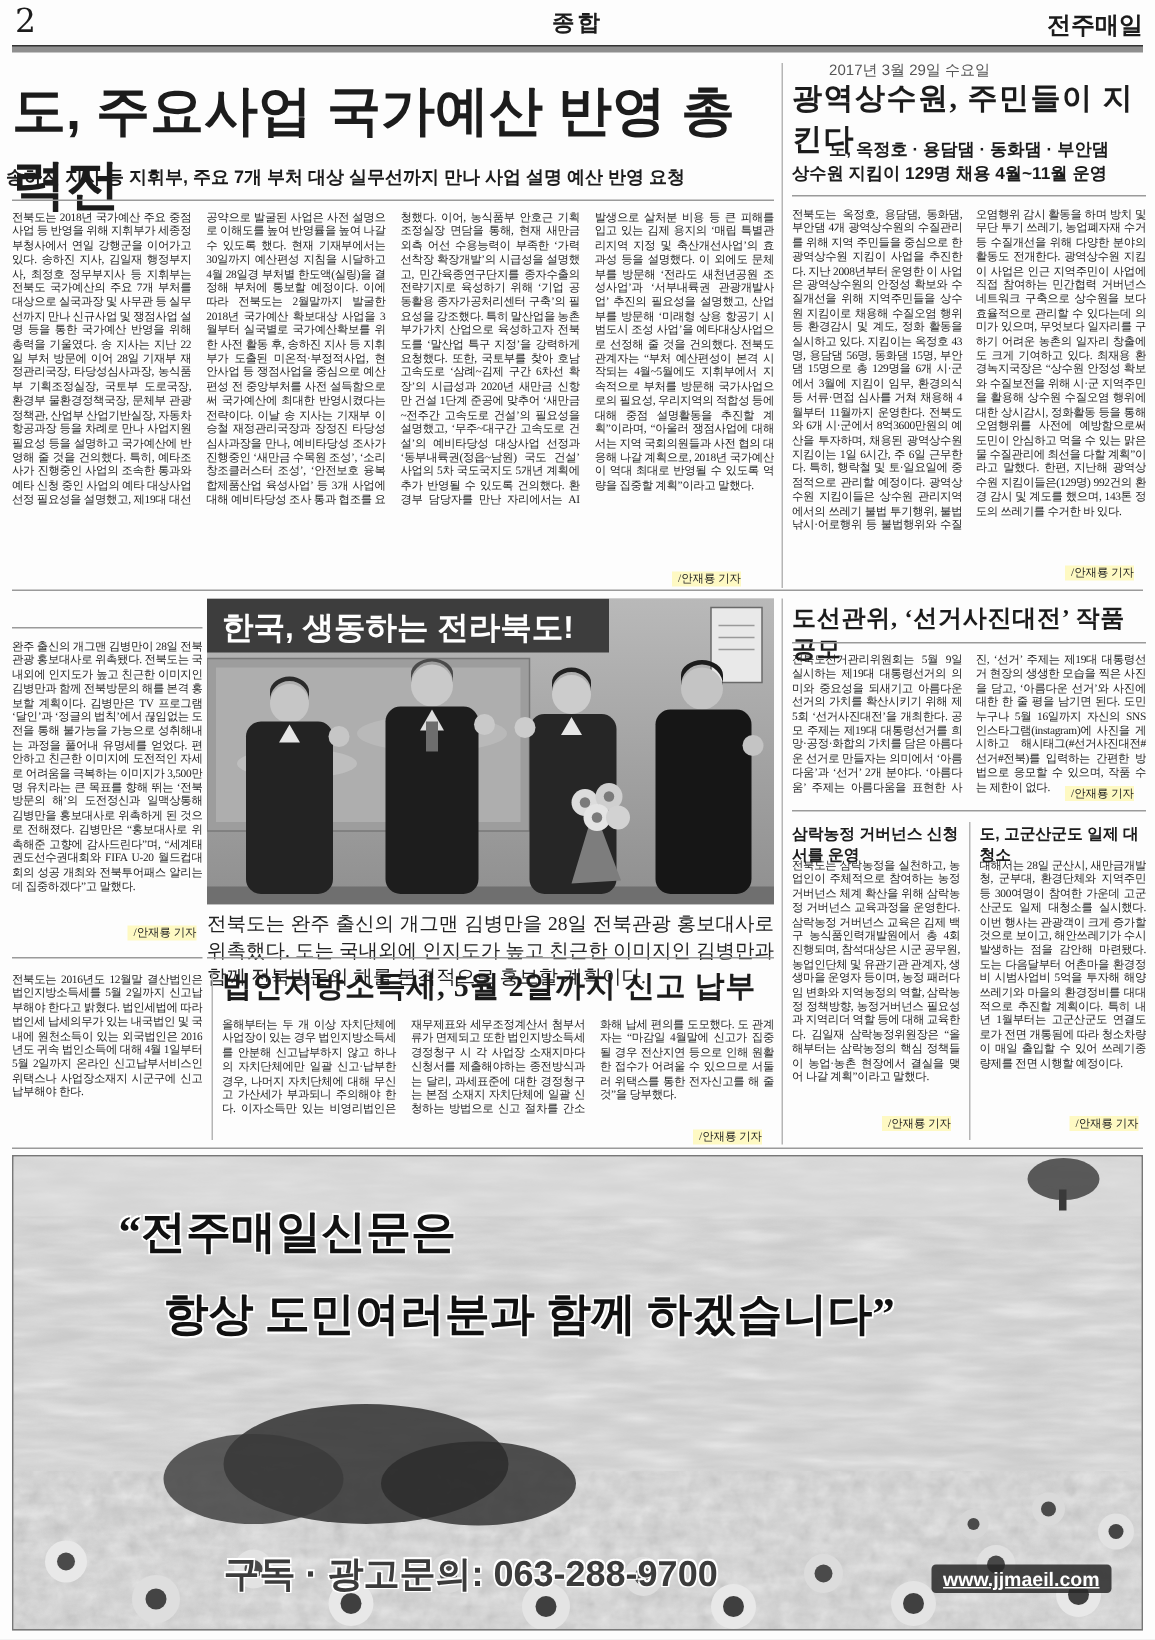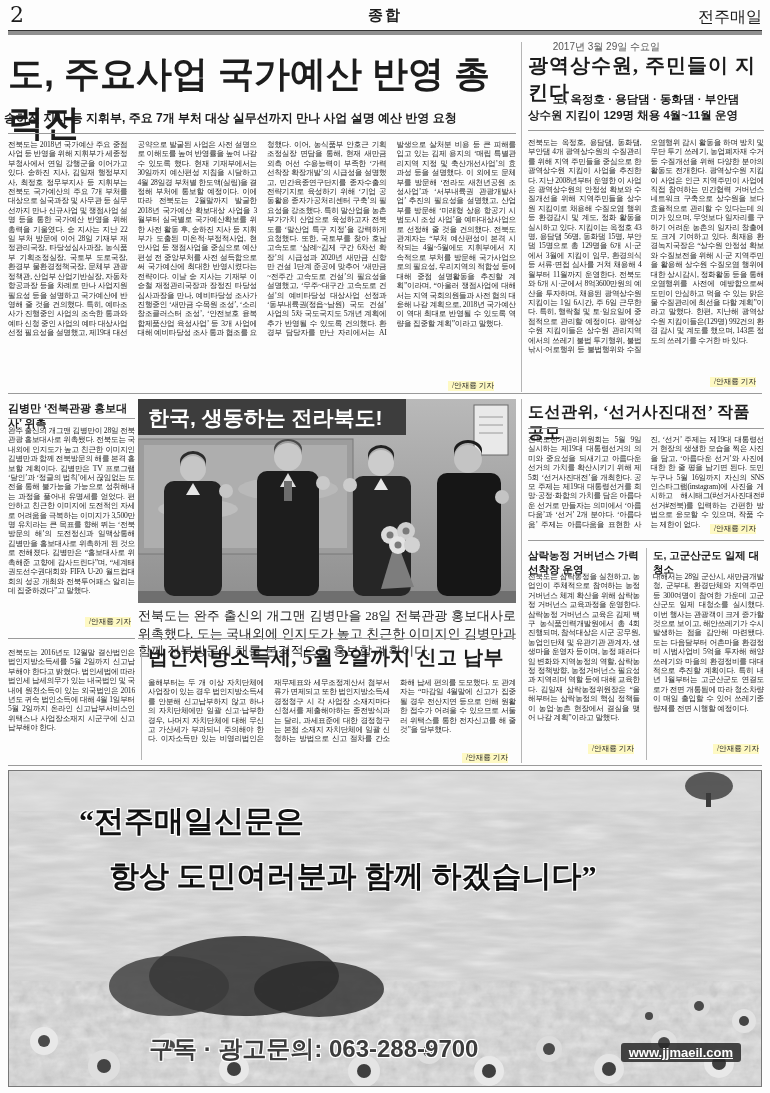--- a/index.html
+++ b/index.html
@@ -3,21 +3,21 @@
 <meta charset="utf-8">
 <style>
   html,body{margin:0;padding:0;background:#e9e9e9;}
   .page{position:relative;width:770px;height:1093px;background:#fdfdfd;margin:0 auto;
         font-family:"Liberation Serif","DejaVu Serif",serif;color:#1c1c1c;overflow:hidden;}
   
   .hdr-page{position:absolute;left:10px;top:2px;font-size:22px;font-family:"DejaVu Serif",serif;}
   .hdr-section{position:absolute;left:0;top:6px;width:100%;text-align:center;font-size:15px;font-weight:bold;
                font-family:"Liberation Sans",sans-serif;letter-spacing:2px;}
   .hdr-date{position:absolute;right:110px;top:11px;font-size:10px;color:#555;font-family:"Liberation Sans",sans-serif;margin-top:29px;}
-  .hdr-mast{position:absolute;right:8px;top:7px;font-size:16px;font-weight:400;font-family:"Liberation Sans",sans-serif;}
+  .hdr-mast{position:absolute;right:8px;top:7px;font-size:16px;font-weight:700;font-family:"Liberation Sans",sans-serif;}
   .hdr-rule{position:absolute;left:8px;top:30px;width:754px;height:4px;background:#8f8f8f;border-top:1px solid #333;}
   
   .hr{position:absolute;height:1px;background:#9a9a9a;}
   .vr{position:absolute;width:1px;background:#b5b5b5;}
   
   .body-txt{font-size:7.6px;line-height:1.24;text-align:justify;letter-spacing:-0.2px;
             overflow:hidden;color:#222;}
   .byline{position:absolute;font-size:7.6px;background:#fef9c3;padding-left:4px;color:#222;}
   .cols2{column-count:2;column-gap:9px;}
   .cols3{column-count:3;column-gap:10px;}
@@ -68,21 +68,20 @@
 
   <div class="serif-hl" style="position:absolute;left:528px;top:52px;width:236px;font-size:20px;letter-spacing:1px;">광역상수원, 주민들이 지킨다</div>
   <div class="sans-hl" style="position:absolute;left:528px;top:92px;width:236px;font-size:11.5px;text-align:center;">도, 옥정호 · 용담댐 · 동화댐 · 부안댐</div>
   <div class="sans-hl" style="position:absolute;left:528px;top:108px;width:236px;font-size:11.5px;">상수원 지킴이 129명 채용 4월~11월 운영</div>
   <div class="hr" style="left:528px;top:130px;width:236px;"></div>
   <div class="body-txt cols2" style="position:absolute;left:528px;top:138px;width:236px;height:248px;">전북도는 옥정호, 용담댐, 동화댐, 부안댐 4개 광역상수원의 수질관리를 위해 지역 주민들을 중심으로 한 광역상수원 지킴이 사업을 추진한다. 지난 2008년부터 운영한 이 사업은 광역상수원의 안정성 확보와 수질개선을 위해 지역주민들을 상수원 지킴이로 채용해 수질오염 행위 등 환경감시 및 계도, 정화 활동을 실시하고 있다. 지킴이는 옥정호 43명, 용담댐 56명, 동화댐 15명, 부안댐 15명으로 총 129명을 6개 시·군에서 3월에 지킴이 임무, 환경의식 등 서류·면접 심사를 거쳐 채용해 4월부터 11월까지 운영한다. 전북도와 6개 시·군에서 8억3600만원의 예산을 투자하며, 채용된 광역상수원 지킴이는 1일 6시간, 주 6일 근무한다. 특히, 행락철 및 토·일요일에 중점적으로 관리할 예정이다. 광역상수원 지킴이들은 상수원 관리지역에서의 쓰레기 불법 투기행위, 불법 낚시·어로행위 등 불법행위와 수질 오염행위 감시 활동을 하며 방치 및 무단 투기 쓰레기, 농업폐자재 수거 등 수질개선을 위해 다양한 분야의 활동도 전개한다. 광역상수원 지킴이 사업은 인근 지역주민이 사업에 직접 참여하는 민간협력 거버넌스 네트워크 구축으로 상수원을 보다 효율적으로 관리할 수 있다는데 의미가 있으며, 무엇보다 일자리를 구하기 어려운 농촌의 일자리 창출에도 크게 기여하고 있다. 최재용 환경녹지국장은 “상수원 안정성 확보와 수질보전을 위해 시·군 지역주민을 활용해 상수원 수질오염 행위에 대한 상시감시, 정화활동 등을 통해 오염행위를 사전에 예방함으로써 도민이 안심하고 먹을 수 있는 맑은 물 수질관리에 최선을 다할 계획”이라고 말했다. 한편, 지난해 광역상수원 지킴이들은(129명) 992건의 환경 감시 및 계도를 했으며, 143톤 정도의 쓰레기를 수거한 바 있다.</div>
   <div class="byline" style="left:710px;top:377px;">/안재룡 기자</div>
 
   <div class="hr" style="left:8px;top:393px;width:754px;"></div>
 
-  <div class="sans-hl" style="position:absolute;left:8px;top:401px;width:127px;font-size:11px;">김병만 ‘전북관광 홍보대사’ 위촉</div>
   <div class="hr" style="left:8px;top:418px;width:127px;"></div>
   <div class="body-txt" style="position:absolute;left:8px;top:426px;width:127px;height:200px;">완주 출신의 개그맨 김병만이 28일 전북관광 홍보대사로 위촉됐다. 전북도는 국내외에 인지도가 높고 친근한 이미지인 김병만과 함께 전북방문의 해를 본격 홍보할 계획이다. 김병만은 TV 프로그램 ‘달인’과 ‘정글의 법칙’에서 끊임없는 도전을 통해 불가능을 가능으로 성취해내는 과정을 풀어내 유명세를 얻었다. 편안하고 친근한 이미지에 도전적인 자세로 어려움을 극복하는 이미지가 3,500만명 유치라는 큰 목표를 향해 뛰는 ‘전북방문의 해’의 도전정신과 일맥상통해 김병만을 홍보대사로 위촉하게 된 것으로 전해졌다. 김병만은 “홍보대사로 위촉해준 고향에 감사드린다”며, “세계태권도선수권대회와 FIFA U-20 월드컵대회의 성공 개최와 전북투어패스 알리는데 집중하겠다”고 말했다.</div>
   <div class="byline" style="left:85px;top:617px;">/안재룡 기자</div>
   <div class="hr" style="left:8px;top:638px;width:127px;"></div>
 
   <div class="photo">
     <svg width="378" height="204" viewBox="0 0 378 204">
       <defs>
         <linearGradient id="wall" x1="0" y1="0" x2="0" y2="1">
           <stop offset="0" stop-color="#b9b9b9"></stop>
@@ -144,21 +143,21 @@
   <div class="hr" style="left:138px;top:638px;width:378px;"></div>
 
   <div class="vr" style="left:521px;top:399px;height:364px;"></div>
 
   <div class="serif-hl" style="position:absolute;left:528px;top:402px;width:236px;font-size:16px;letter-spacing:0.5px;">도선관위, ‘선거사진대전’ 작품 공모</div>
   <div class="hr" style="left:528px;top:428px;width:236px;"></div>
   <div class="body-txt cols2" style="position:absolute;left:528px;top:435px;width:236px;height:98px;">전북도선거관리위원회는 5월 9일 실시하는 제19대 대통령선거의 의미와 중요성을 되새기고 아름다운 선거의 가치를 확산시키기 위해 제5회 ‘선거사진대전’을 개최한다. 공모 주제는 제19대 대통령선거를 희망·공정·화합의 가치를 담은 아름다운 선거로 만들자는 의미에서 ‘아름다움’과 ‘선거’ 2개 분야다. ‘아름다움’ 주제는 아름다움을 표현한 사진, ‘선거’ 주제는 제19대 대통령선거 현장의 생생한 모습을 찍은 사진을 담고, ‘아름다운 선거’와 사진에 대한 한 줄 평을 남기면 된다. 도민 누구나 5월 16일까지 자신의 SNS 인스타그램(instagram)에 사진을 게시하고 해시태그(#선거사진대전#선거#전북)를 입력하는 간편한 방법으로 응모할 수 있으며, 작품 수는 제한이 없다.</div>
   <div class="byline" style="left:710px;top:524px;">/안재룡 기자</div>
   <div class="hr" style="left:528px;top:540px;width:236px;"></div>
 
-  <div class="sans-hl" style="position:absolute;left:528px;top:549px;width:112px;font-size:10.5px;">삼락농정 거버넌스 가력선착장 운영</div>
+  <div class="sans-hl" style="position:absolute;left:528px;top:549px;width:112px;font-size:10.5px;">삼락농정 거버넌스 신청서를 운영</div>
   <div class="body-txt" style="position:absolute;left:528px;top:572px;width:112px;height:180px;">전북도는 삼락농정을 실천하고, 농업인이 주체적으로 참여하는 농정 거버넌스 체계 확산을 위해 삼락농정 거버넌스 교육과정을 운영한다. 삼락농정 거버넌스 교육은 김제 백구 농식품인력개발원에서 총 4회 진행되며, 참석대상은 시군 공무원, 농업인단체 및 유관기관 관계자, 생생마을 운영자 등이며, 농정 패러다임 변화와 지역농정의 역할, 삼락농정 정책방향, 농정거버넌스 필요성과 지역리더 역할 등에 대해 교육한다. 김일재 삼락농정위원장은 “올해부터는 삼락농정의 핵심 정책들이 농업·농촌 현장에서 결실을 맺어 나갈 계획”이라고 말했다.</div>
   <div class="byline" style="left:588px;top:744px;">/안재룡 기자</div>
 
   <div class="vr" style="left:646px;top:548px;height:212px;"></div>
 
   <div class="sans-hl" style="position:absolute;left:653px;top:549px;width:111px;font-size:10.5px;">도, 고군산군도 일제 대청소</div>
   <div class="body-txt" style="position:absolute;left:653px;top:572px;width:111px;height:180px;">대해서는 28일 군산시, 새만금개발청, 군부대, 환경단체와 지역주민 등 300여명이 참여한 가운데 고군산군도 일제 대청소를 실시했다. 이번 행사는 관광객이 크게 증가할 것으로 보이고, 해안쓰레기가 수시 발생하는 점을 감안해 마련됐다. 도는 다음달부터 어촌마을 환경정비 시범사업비 5억을 투자해 해양쓰레기와 마을의 환경정비를 대대적으로 추진할 계획이다. 특히 내년 1월부터는 고군산군도 연결도로가 전면 개통됨에 따라 청소차량이 매일 출입할 수 있어 쓰레기종량제를 전면 시행할 예정이다.</div>
   <div class="byline" style="left:713px;top:744px;">/안재룡 기자</div>
 
   <div class="body-txt" style="position:absolute;left:8px;top:648px;width:127px;height:112px;">전북도는 2016년도 12월말 결산법인은 법인지방소득세를 5월 2일까지 신고납부해야 한다고 밝혔다. 법인세법에 따라 법인세 납세의무가 있는 내국법인 및 국내에 원천소득이 있는 외국법인은 2016년도 귀속 법인소득에 대해 4월 1일부터 5월 2일까지 온라인 신고납부서비스인 위택스나 사업장소재지 시군구에 신고납부해야 한다.</div>

